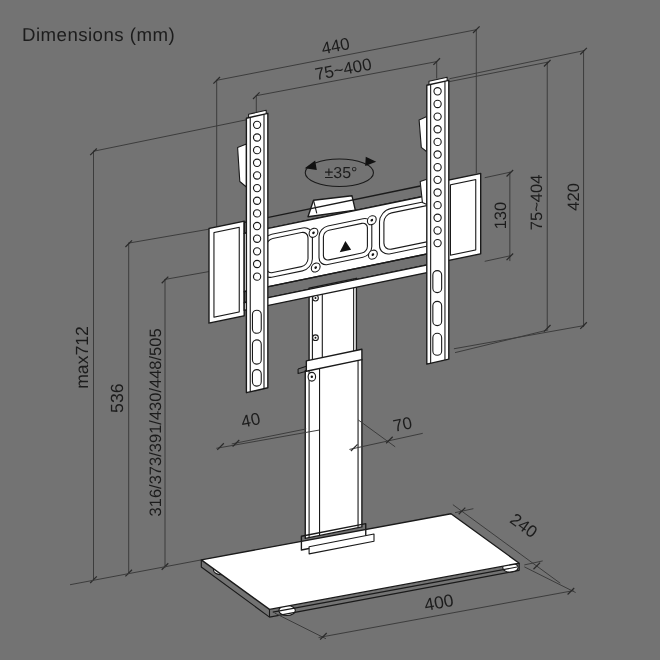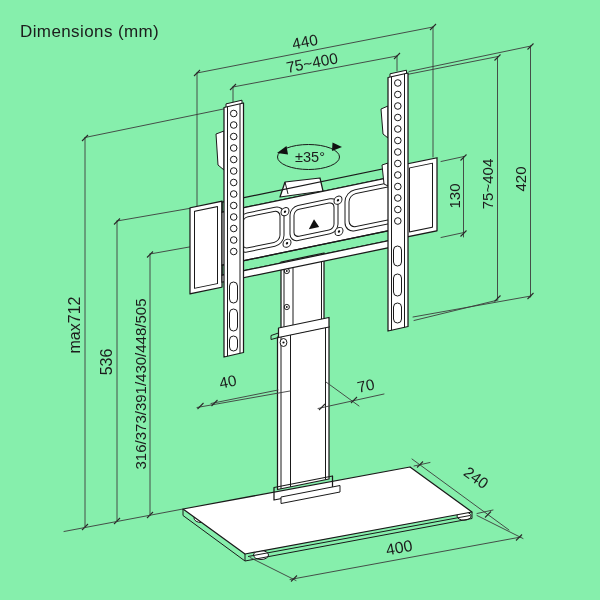--- a/index.html
+++ b/index.html
@@ -1,16 +1,16 @@
 <!DOCTYPE html>
 <html><head>
 <meta charset="utf-8">
 <style>
   html,body{margin:0;padding:0;background:#fff;}
-  .canvas{position:relative;width:600px;height:600px;background:#86efac;overflow:hidden;
+  .canvas{position:relative;width:600px;height:600px;background:#737373;overflow:hidden;
           font-family:"Liberation Sans",sans-serif;}
   svg{position:absolute;left:0;top:0;}
   svg text{font-family:"Liberation Sans",sans-serif;fill:#1c1c1c;}
   .obj{stroke:#1a1a1a;stroke-width:1.25;fill:none;stroke-linejoin:round;stroke-linecap:round;}
   .obj2{stroke:#1a1a1a;stroke-width:1;fill:none;stroke-linejoin:round;}
   .dim{stroke:#3c3c3c;stroke-width:0.9;fill:none;stroke-linecap:round;}
   .tick{stroke:#2a2a2a;stroke-width:1.1;}
   .whitefill{fill:#ffffff;}
 </style>
 </head>

